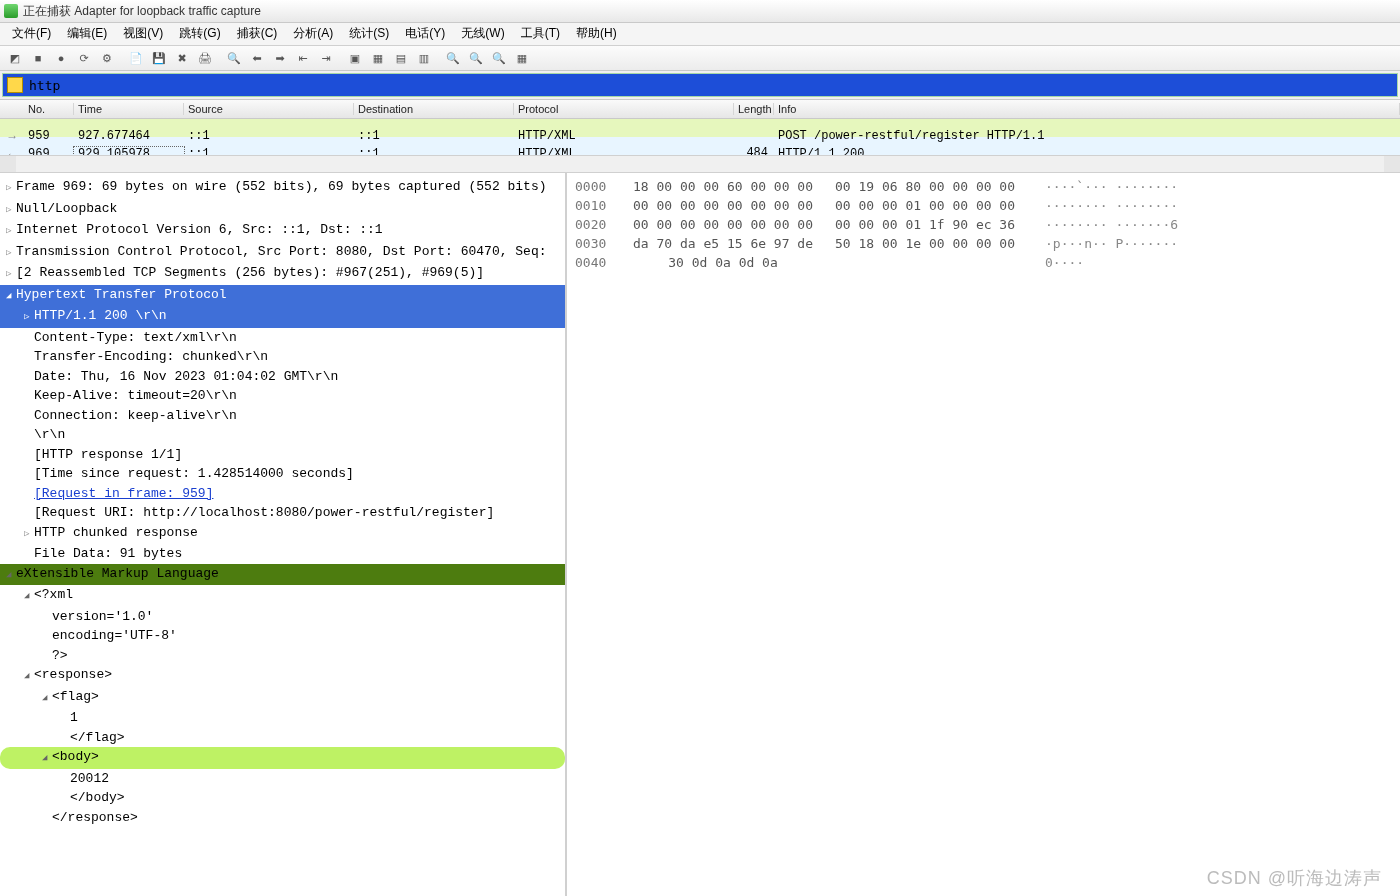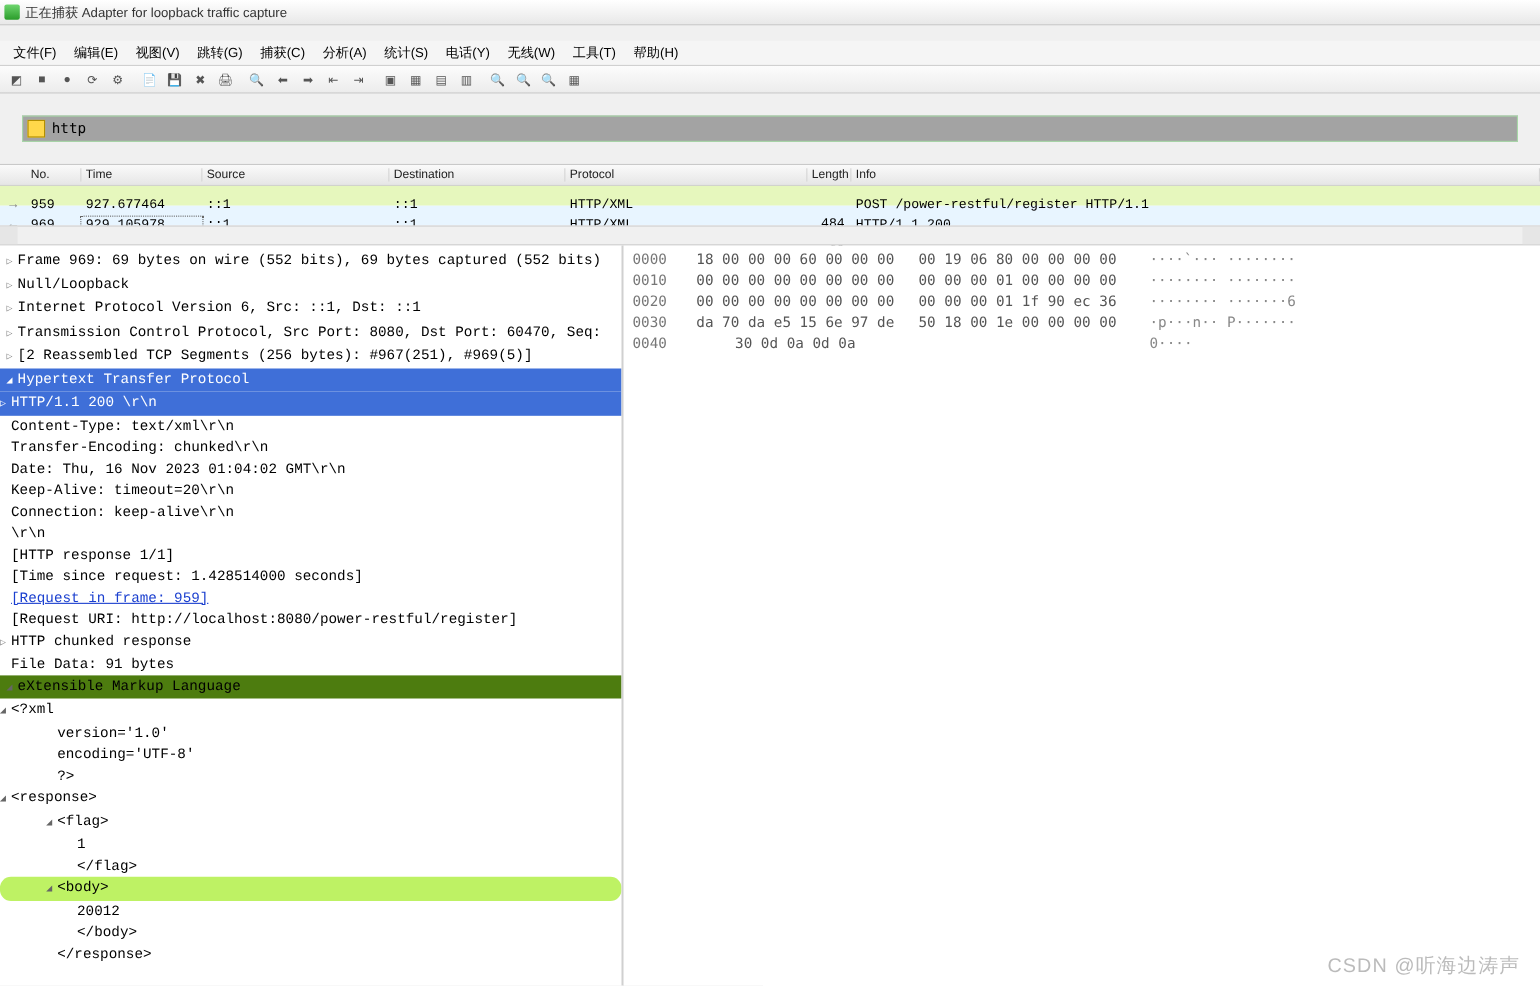--- a/index.html
+++ b/index.html
@@ -22,46 +22,45 @@
   }
   .app-icon { width: 14px; height: 14px; margin-right: 5px;
     background: linear-gradient(#6fd66f,#2a9c2a); border-radius: 2px; }
   .titlebar span { font-size: 12px; color: #333; }
 
   
   .menubar {
     height: 22px;
     background: #f5f5f5;
     border-bottom: 1px solid #d0d0d0;
-    display: flex; align-items: center;
+    display: flex; 
     padding: 0 4px;
-    margin-top: 14px;
   }
   .menubar .menuitem { padding: 2px 8px; cursor: default; }
 
   
   .toolbar {
     height: 24px;
     background: linear-gradient(#fcfcfc,#ececec);
     border-bottom: 1px solid #c9c9c9;
     display: flex; align-items: center;
     padding: 0 4px; gap: 1px;
   }
   .tbtn { width: 20px; height: 18px;
     border: 1px solid transparent; border-radius: 2px;
     display:flex; align-items:center; justify-content:center;
     font-size: 11px; color:#555; }
   .sep { width: 5px; }
 
   
   .filterbar {
     height: 22px;
-    background: #a3a3a3;
+    background: #1d4ed8;
     border: 1px solid #a7d7a7;
-    margin: 20px;
+    margin: 2px;
     display: flex; align-items: center;
     padding: 0 4px;
   }
   .filtericon { width: 14px; height: 14px; background:#ffd84a; border:1px solid #b38f00; margin-right:4px; }
   .filterbar input {
     flex: 1; border: none; background: transparent;
     font-family: Consolas, monospace; font-size: 13px;
     outline: none;
   }
 
@@ -128,21 +127,21 @@
   .hex-row { display:flex; gap:14px; line-height: 19px; }
   .hex-off { width: 36px; color:#777; }
   .hex-b1 { width: 196px; letter-spacing: 0; text-align: center; }
   .hex-b2 { width: 196px; }
   .hex-txt { color:#888; }
 
   
   .tree { font-family: Consolas, "Courier New", monospace; font-size: 13px; line-height: 19.5px; }
   .node { white-space: nowrap; }
   .indent0 { padding-left: 6px; }
-  .indent1 { }
+  .indent1 { padding-left: 24px; }
   .indent2 { padding-left: 42px; }
   .indent3 { padding-left: 60px; }
   .caret { display:inline-block; width:10px; color:#666; }
   .caret.open::before { content:"◢"; font-size:9px; color:#666; }
   .caret.closed::before { content:"▷"; font-size:9px; color:#888; }
   .caret.none::before { content:" "; }
   .node.sel-blue { background:#3f6fd8; color:#fff; }
   .node.sel-blue .caret.open::before,
   .node.sel-blue .caret.closed::before { color:#fff; }
   .node.sel-gray { background:#4d7c0f; }

